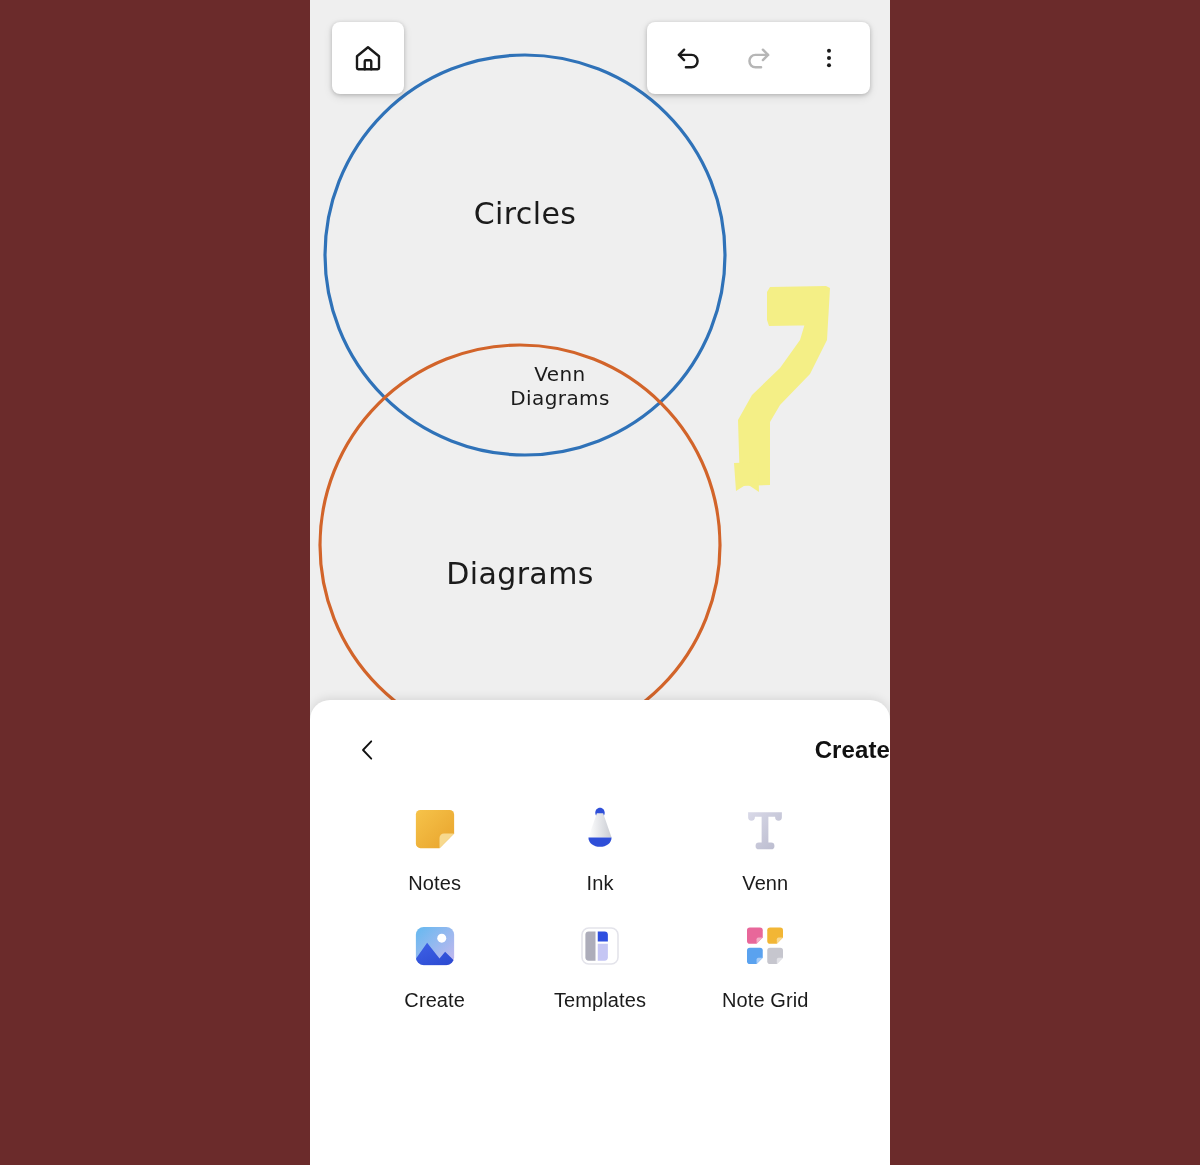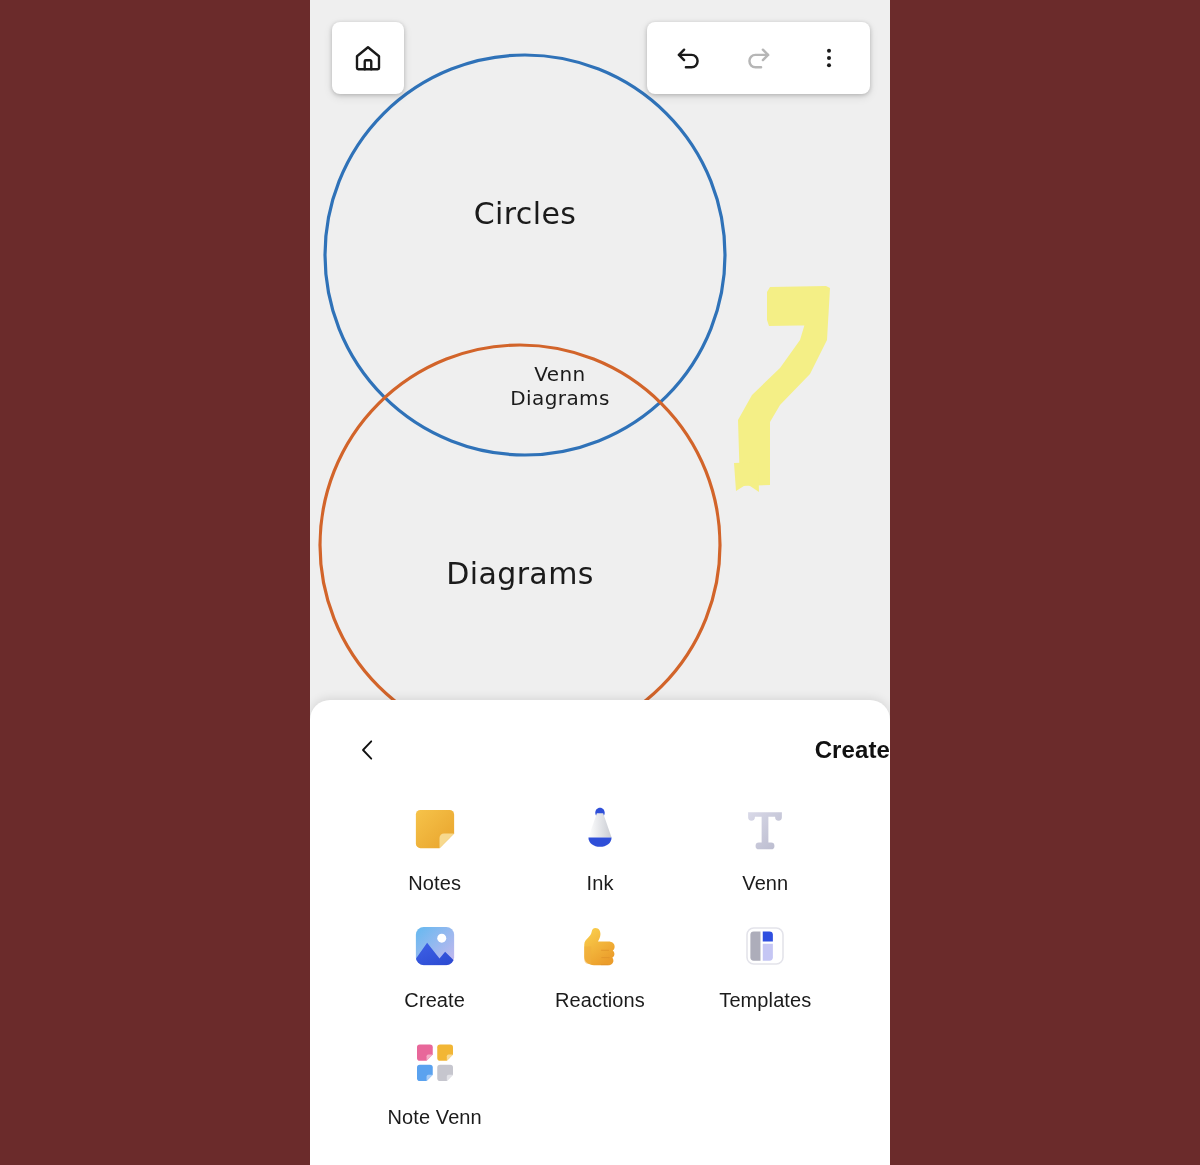--- a/index.html
+++ b/index.html
@@ -288,40 +288,20 @@
             <rect x="7" y="7" width="34" height="34" rx="7" fill="url(#gImgBg)"></rect>
             <g clip-path="url(#clipImg)">
               <circle cx="30" cy="17" r="4" fill="#ffffff"></circle>
               <path d="M3 41 17 21l11 14 5-6 12 12Z" fill="url(#gMtn)"></path>
             </g>
           </svg>
         </span>
         <span class="create-label">Create</span>
       </div>
 
-      <div class="create-item">
-        <span class="create-icon">
-          <svg width="54" height="54" viewBox="0 0 48 48">
-            <defs>
-              <linearGradient id="gThumb" x1="0" y1="0" x2="0.6" y2="1">
-                <stop offset="0" stop-color="#fbd24f"></stop>
-                  <stop offset="1" stop-color="#eb9d2b"></stop>
-              </linearGradient>
-            </defs>
-            <path d="M20 8c3 0 4.4 2.6 4.4 5.4 0 2.6-1.4 5-2.2 6.6h9.2c3.6 0 5.6 1.9 5.6 4.6 0 1.6-.7 2.8-1.7 3.5 1 .7 1.5 1.8 1.5 3.1 0 1.5-.8 2.7-1.9 3.3.6.6 1 1.5 1 2.5 0 2.3-1.9 4-4.8 4H18.6c-4.6 0-8.6-2.8-8.6-7.4V22.8c0-3 1.6-4.6 3.4-6.2 1.7-1.5 2.8-3.2 3.2-5.2C16.9 9.4 18 8 20 8Z" fill="url(#gThumb)"></path>
-            <path d="M10 24.5h6.2v15.5H14c-2.4 0-4-1.6-4-4Z" fill="#f0ad3c" opacity=".55"></path>
-            <g stroke="#e2952a" stroke-width="1" fill="none" opacity=".8">
-              <path d="M32 27.8h-7"></path>
-                <path d="M32.6 34.3h-7.4"></path>
-                <path d="M31.4 40.5h-6.6"></path>
-            </g>
-          </svg>
-        </span>
-        <span class="create-label">Reactions</span>
-      </div>
 
       <div class="create-item">
         <span class="create-icon">
           <svg width="54" height="54" viewBox="0 0 48 48">
             <rect x="8" y="8" width="32" height="32" rx="6" fill="#ffffff" stroke="#e3e3ea" stroke-width="1.4"></rect>
             <path d="M11 14a3 3 0 0 1 3-3h6v26h-6a3 3 0 0 1-3-3Z" fill="#adadba"></path>
             <path d="M22 11h6a3 3 0 0 1 3 3v6H22Z" fill="#2f4fe0"></path>
             <path d="M22 22h9v12a3 3 0 0 1-3 3h-6Z" fill="#c5c6f4"></path>
           </svg>
         </span>
@@ -338,18 +318,18 @@
             <path d="M26 10a2.5 2.5 0 0 1 2.5-2.5h9A2.5 2.5 0 0 1 40 10v6.5L34.5 22h-6A2.5 2.5 0 0 1 26 19.5Z" fill="#f2b635"></path>
             <path d="M40 16.5 34.5 22v-4a1.5 1.5 0 0 1 1.5-1.5Z" fill="#f8d994"></path>
 
             <path d="M8 28a2.5 2.5 0 0 1 2.5-2.5h9A2.5 2.5 0 0 1 22 28v6.5L16.5 40h-6A2.5 2.5 0 0 1 8 37.5Z" fill="#5aa2ef"></path>
             <path d="M22 34.5 16.5 40v-4a1.5 1.5 0 0 1 1.5-1.5Z" fill="#a9cdf7"></path>
 
             <path d="M26 28a2.5 2.5 0 0 1 2.5-2.5h9A2.5 2.5 0 0 1 40 28v6.5L34.5 40h-6A2.5 2.5 0 0 1 26 37.5Z" fill="#c6c6ce"></path>
             <path d="M40 34.5 34.5 40v-4a1.5 1.5 0 0 1 1.5-1.5Z" fill="#e2e2e7"></path>
           </svg>
         </span>
-        <span class="create-label">Note Venn</span>
+        <span class="create-label">Note Grid</span>
       </div>
 
     </div>
   </div>
 </div>
 
 </body></html>

